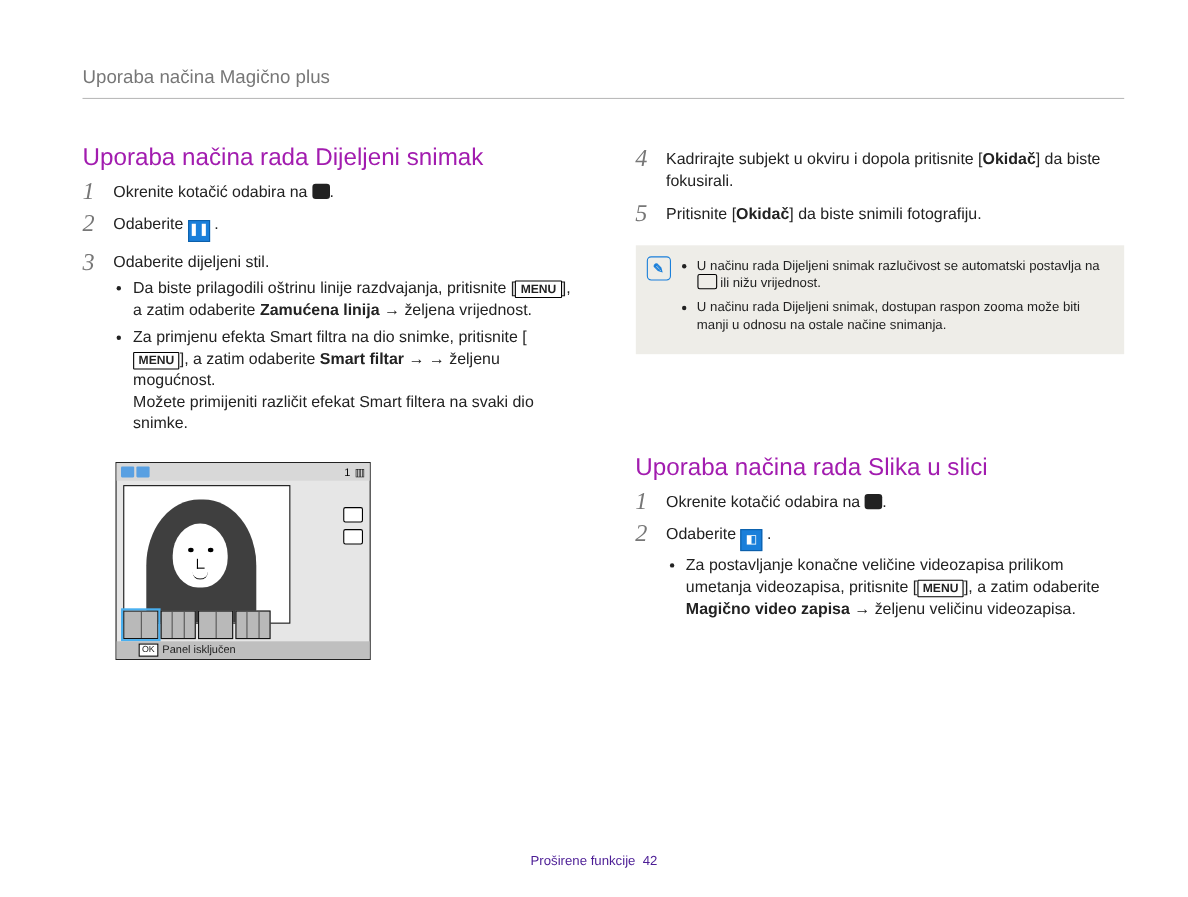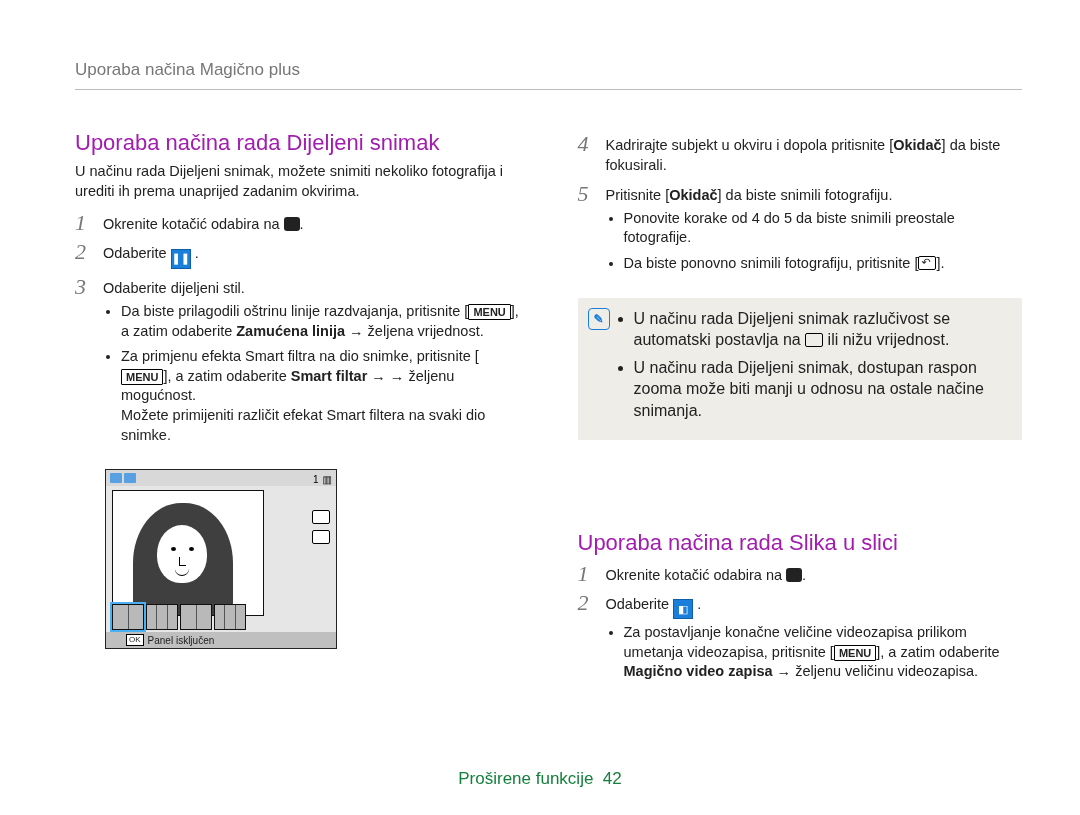--- a/index.html
+++ b/index.html
@@ -124,21 +124,21 @@
   }
   .note-ic {
     width:20px; height:20px;
     border:1.5px solid #1a7fda;
     border-radius:4px;
     display:flex; align-items:center; justify-content:center;
     color:#1a7fda; font-size:12px; font-weight:bold;
     flex-shrink:0;
   }
   .note-box ul { margin:0; padding-left:14px; }
-  .note-box li { font-size:16px; line-height:1.35; margin:0 0 6px 0;}
+  .note-box li { font-size:12px; line-height:1.35; margin:0 0 6px 0;}
   
   .shot {
     width:230px; height:178px;
     border:1px solid #222;
     background:#e6e6e6;
     margin:18px 0 0 30px;
     position:relative;
   }
   .shot .top {
     height:16px; background:#d8d8d8; display:flex; align-items:center;
@@ -188,38 +188,37 @@
       background:#fff; line-height:10px;
   }
   .r-ic{
      position:absolute; right:6px; width:16px; height:12px;
      border:1px solid #000; border-radius:2px; background:#fff;
   }
   .r-ic.a{top:40px;}
   .r-ic.b{top:60px;}
   .page-foot{
      position:absolute; left:0; right:0; bottom:26px; text-align:center;
-     font-size:17px; color:#15803d;
+     font-size:12px; color:#4c1d95;
   }
   .b{font-weight:bold;}
 </style>
 </head>
 <body>
 
 <div class="page">
 
   <div class="topbar">
     <span>Uporaba načina Magično plus</span>
   </div>
 
   <div class="cols">
 
     <div class="col">
       <h2 class="section">Uporaba načina rada Dijeljeni snimak</h2>
-      <p class="intro">U načinu rada Dijeljeni snimak, možete snimiti nekoliko fotografija i urediti ih prema unaprijed zadanim okvirima.</p>
 
       <div class="steps">
         <div class="step">
           <span class="step-num">1</span>
           <span class="step-text">
             <span>Okrenite kotačić odabira na </span><span class="dark-ic"></span>.
           </span>
         </div>
         <div class="step">
           <span class="step-num">2</span>
@@ -298,26 +297,20 @@
         <div class="step">
           <span class="step-num">4</span>
           <span class="step-text">
             <span>Kadrirajte subjekt u okviru i dopola pritisnite [</span><span class="b">Okidač</span><span>] da biste fokusirali.</span>
           </span>
         </div>
         <div class="step">
           <span class="step-num">5</span>
           <span class="step-text">
             <span>Pritisnite [</span><span class="b">Okidač</span><span>] da biste snimili fotografiju.</span>
-            <ul class="bul">
-              <li>Ponovite korake od 4 do 5 da biste snimili preostale fotografije.</li>
-              <li>
-                <span>Da biste ponovno snimili fotografiju, pritisnite [</span><span class="sm-ic back-ic"></span><span>].</span>
-              </li>
-            </ul>
           </span>
         </div>
       </div>
 
       <div class="note-box">
         <div class="note-ic">✎</div>
         <ul>
           <li>
             <span>U načinu rada Dijeljeni snimak razlučivost se automatski postavlja na </span><span class="sm-ic"></span><span> ili nižu vrijednost.</span>
           </li>

